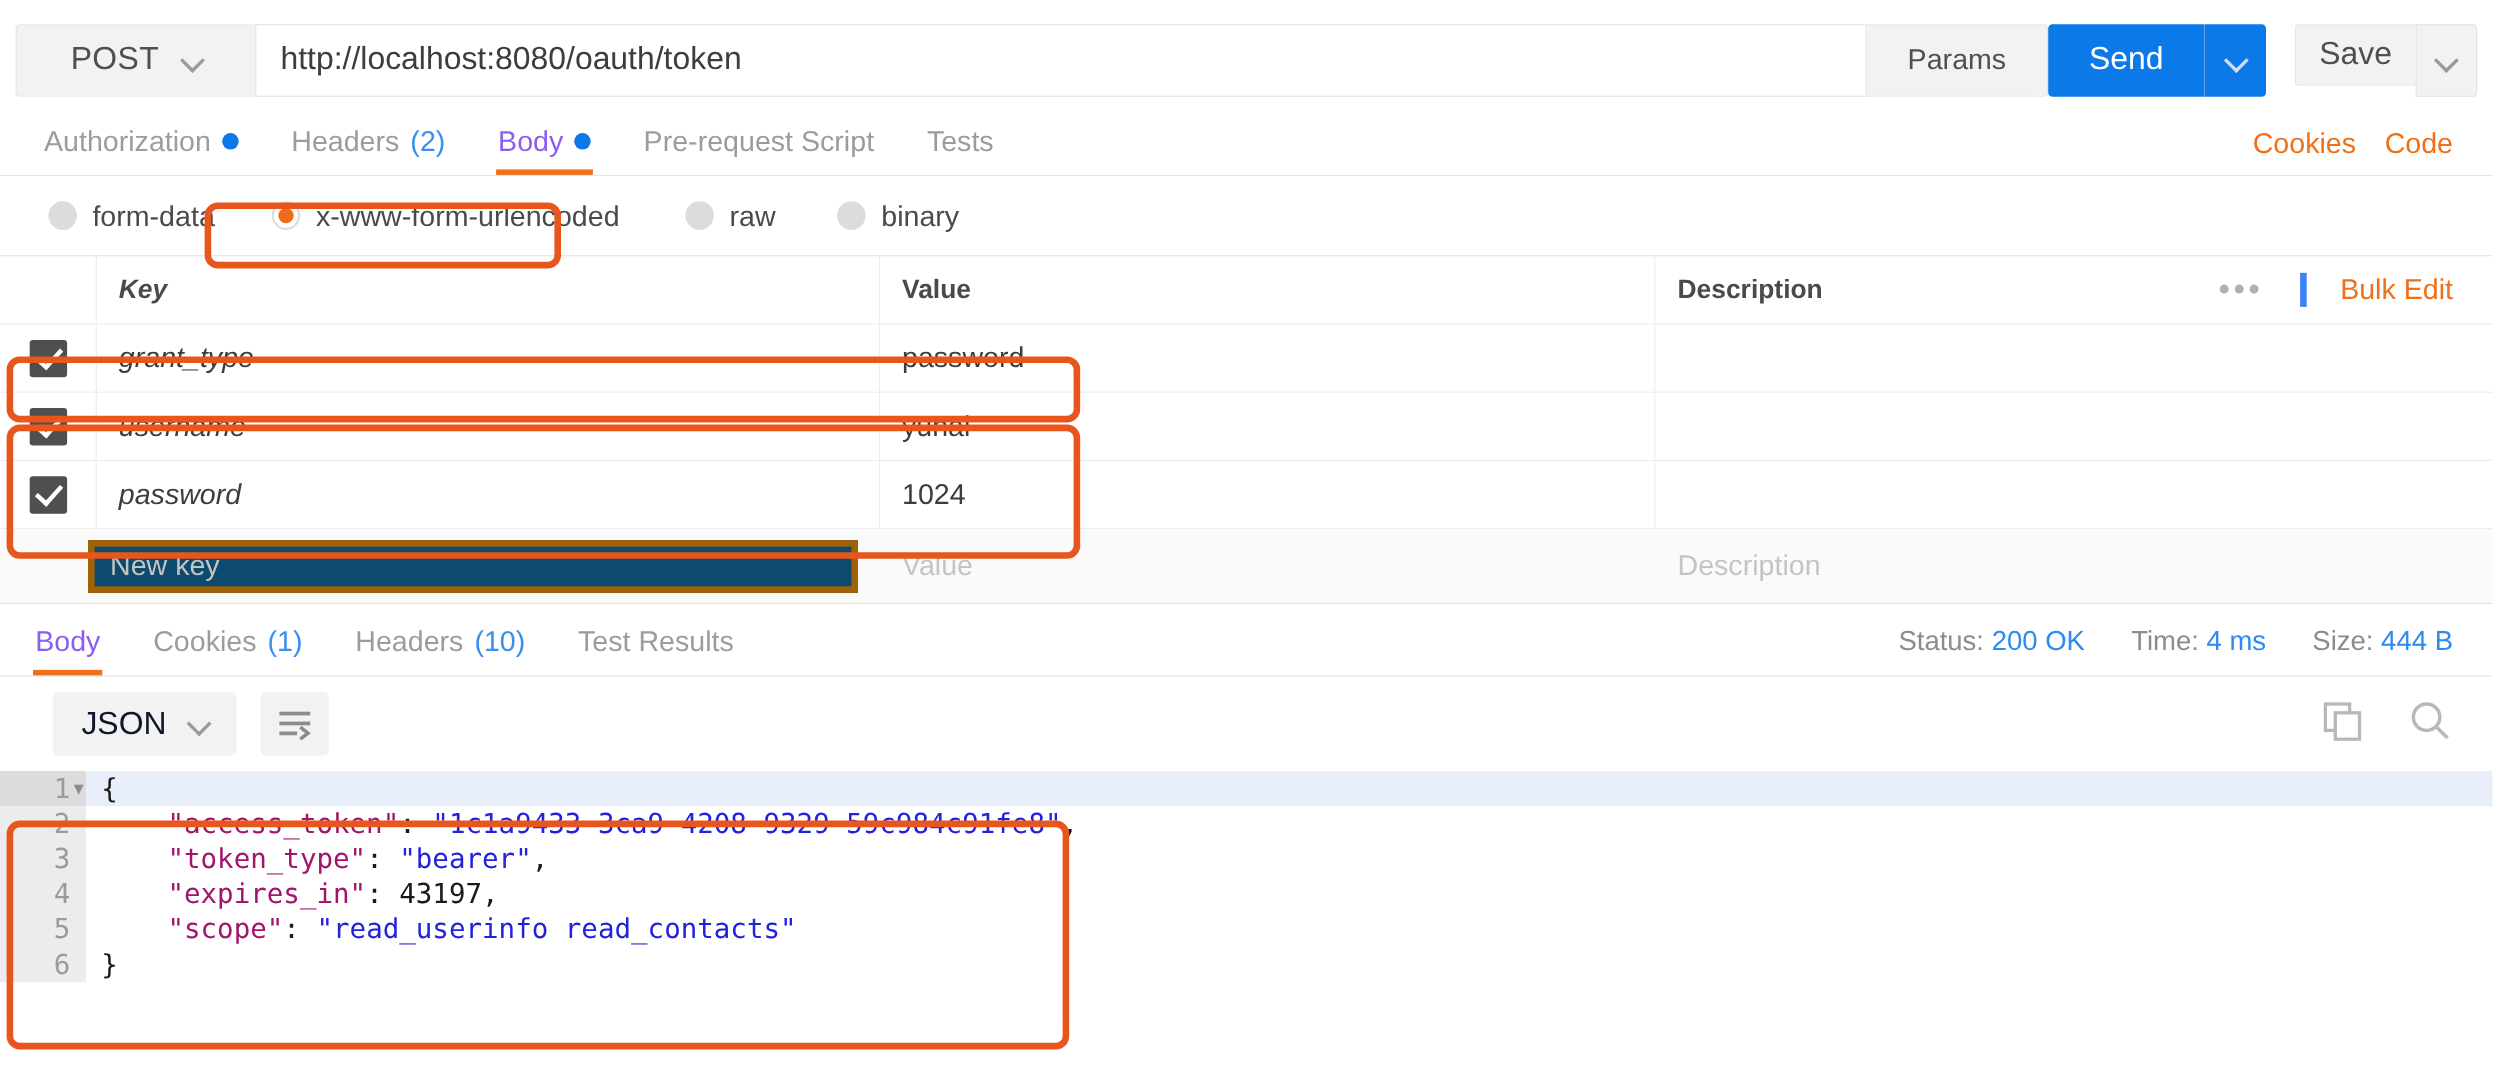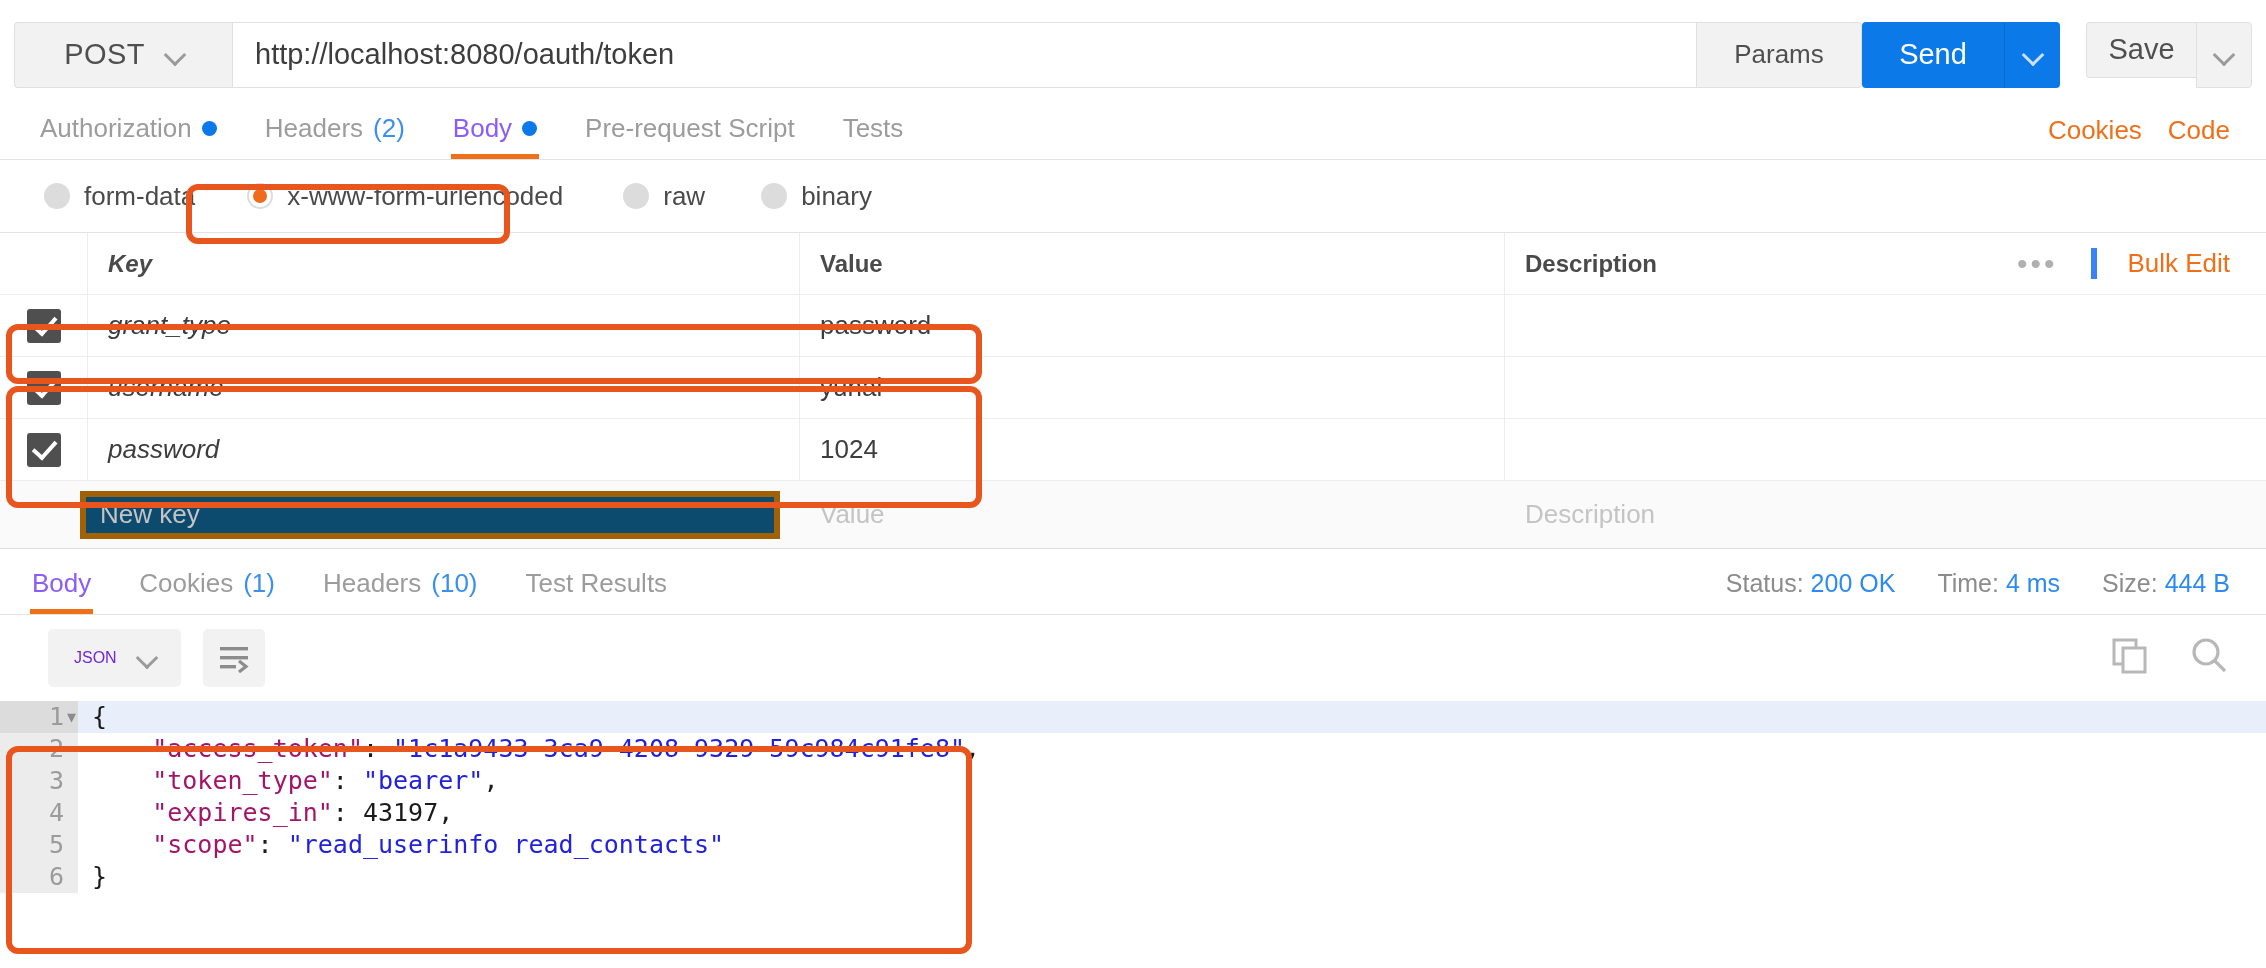--- a/index.html
+++ b/index.html
@@ -154,21 +154,21 @@
   .vbar { display: flex; align-items: center; height: 86px; padding: 0 22px; position: relative; }
   .seg {
     display: flex; background: #f2f2f2; border-radius: 5px; height: 58px; align-items: center;
   }
   .seg-item { padding: 0 28px; font-size: 26px; color: #a8a8a8; line-height: 58px; cursor: pointer; }
   .seg-item.active { color: #2e2e2e; font-weight: bold; }
   .fmt {
     margin-left: 26px; display: flex; align-items: center; gap: 22px;
     background: #f2f2f2; border-radius: 5px; height: 58px; padding: 0 26px; cursor: pointer;
   }
-  .fmt span { font-size: 16px; color: #6d28d9; }
+  .fmt span { font-size: 29px; color: #0f172a; }
   .wrapbtn {
     margin-left: 22px; width: 62px; height: 58px; background: #f2f2f2; border-radius: 5px;
     display: flex; align-items: center; justify-content: center; cursor: pointer;
   }
   .vbar-right { position: absolute; right: 36px; display: flex; align-items: center; gap: 38px; }
 
   
   .code-area { display: flex; font-family: "DejaVu Sans Mono", monospace; font-size: 25px; }
   .gutter { width: 78px; background: #ececec; flex: none; }
   .gl { height: 32px; line-height: 32px; text-align: right; padding-right: 14px; color: #9b9b9b; position: relative; }

